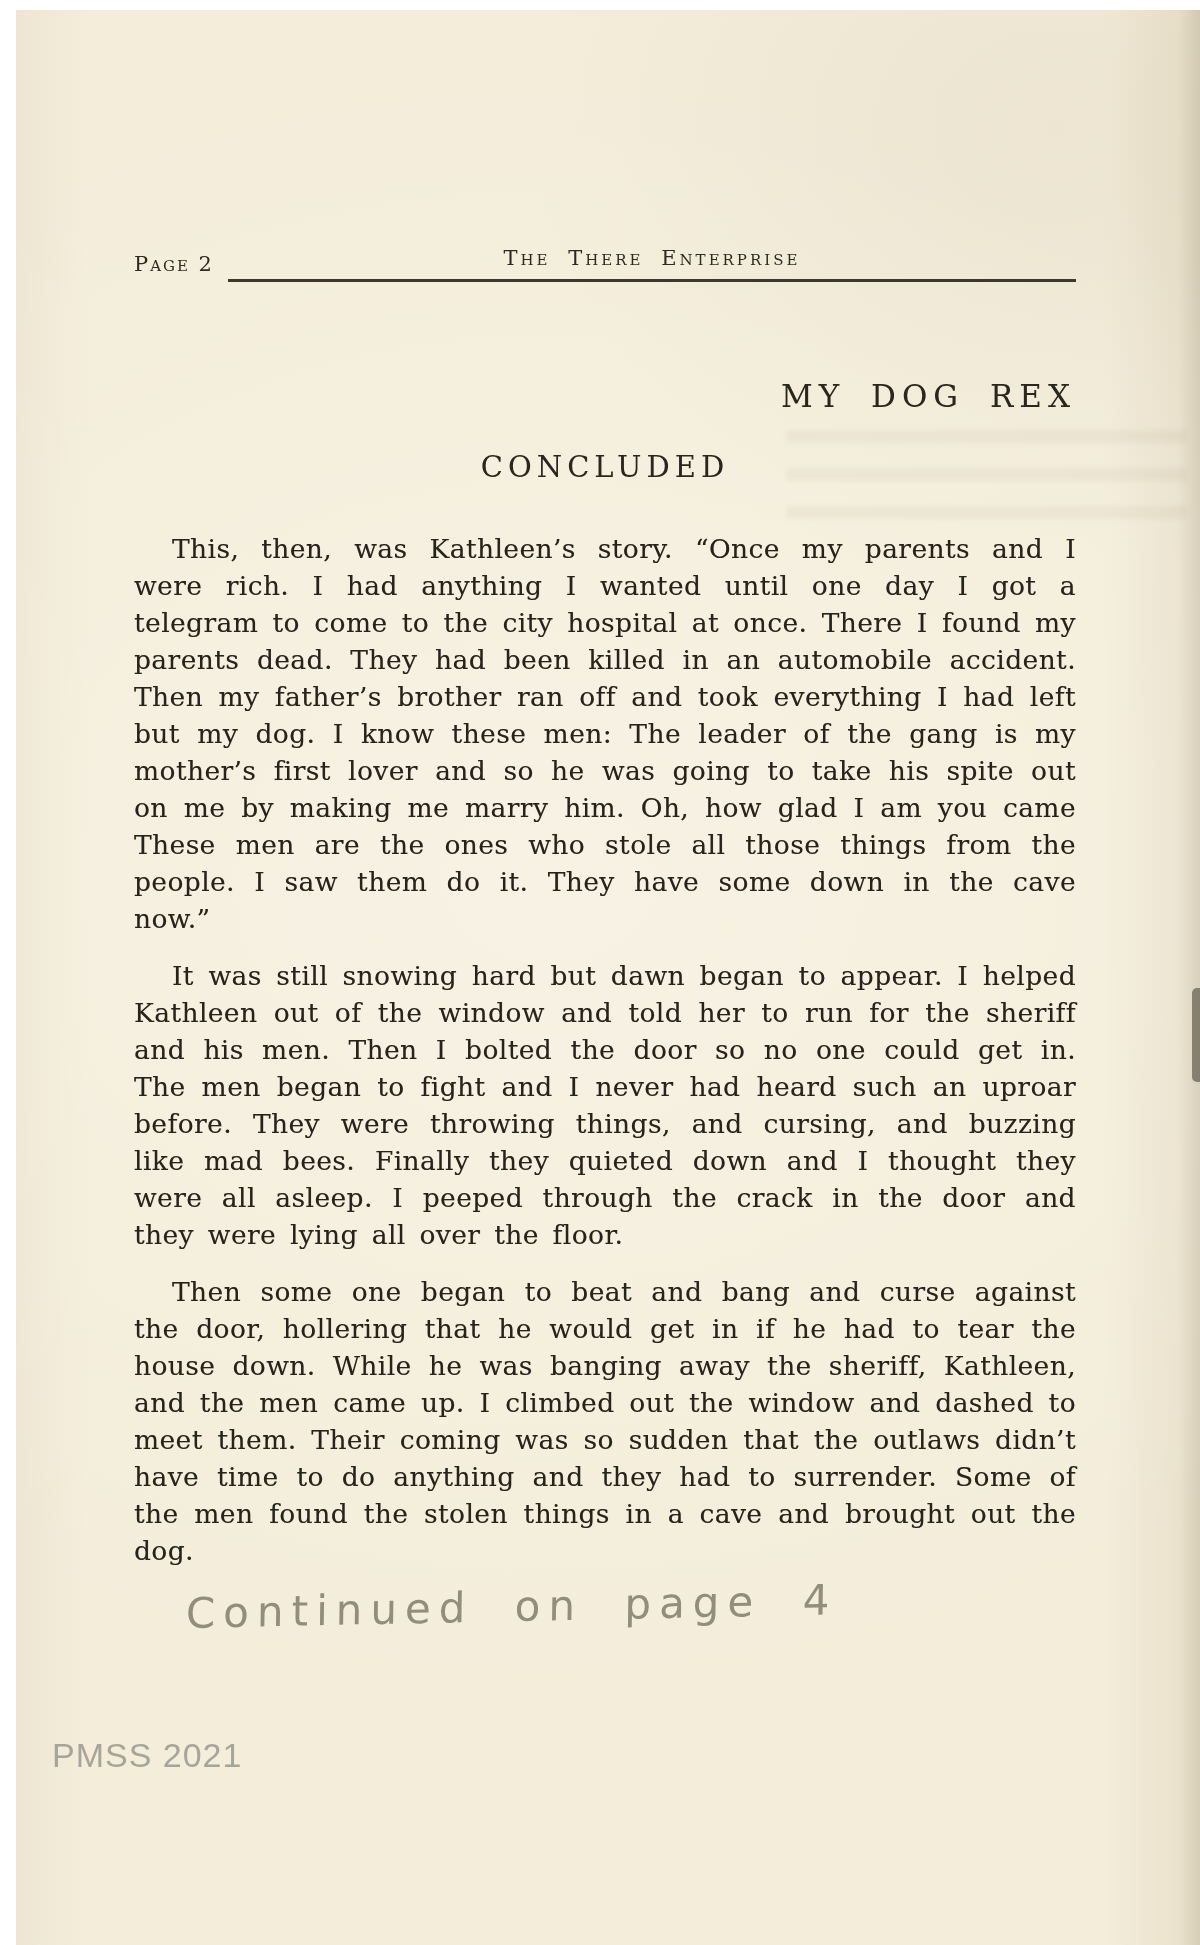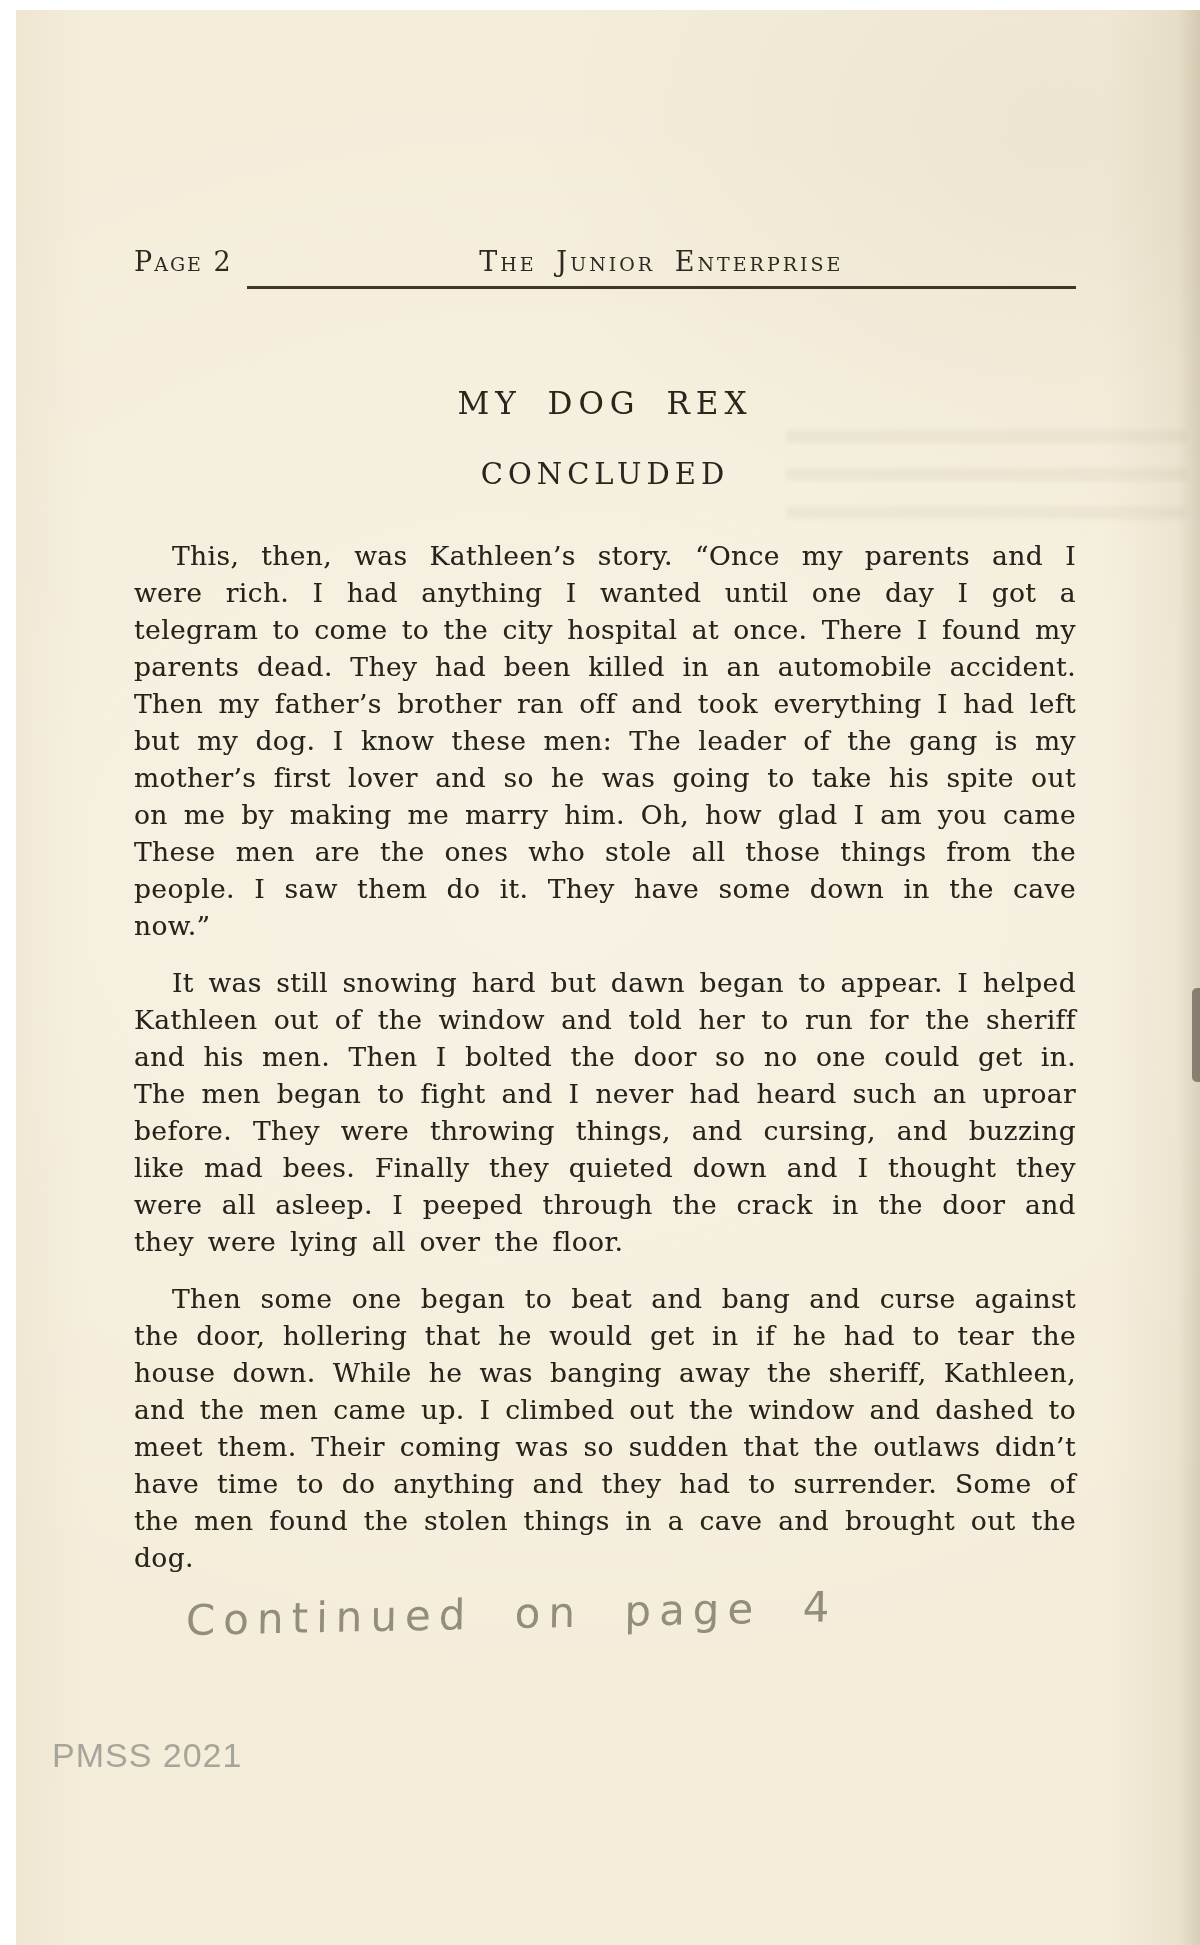--- a/index.html
+++ b/index.html
@@ -52,22 +52,22 @@
   }
   .content {
     position: absolute;
     left: 118px;
     top: 236px;
     width: 942px;
     color: #26231c;
   }
   .header {
     display: flex;
-    align-items: flex-start;
-    font-size: 27px;
+    align-items: center;
+    font-size: 21px;
     color: #2e2a21;
   }
   .page-label {
     font-variant: small-caps;
     letter-spacing: 2px;
     padding-right: 14px;
     white-space: nowrap;
   }
   .header-rule {
     flex: 1;
@@ -75,21 +75,21 @@
     border-bottom: 3px solid #3e382c;
     padding-bottom: 9px;
   }
   .paper-title {
     font-variant: small-caps;
     letter-spacing: 3px;
     word-spacing: 8px;
   }
   .article-title {
     margin: 96px 0 0 0;
-    text-align: center;
+    text-align: right;
     font-size: 31px;
     font-weight: normal;
     letter-spacing: 6px;
     word-spacing: 10px;
     color: #2a261e;
   }
   .article-subtitle {
     margin: 36px 0 0 0;
     text-align: center;
     font-size: 29px;
@@ -146,21 +146,21 @@
 <div class="scan">
   <div class="paper">
 
     <div class="bleed"></div>
 
     <div class="content">
 
       <div class="header">
         <span class="page-label">Page 2</span>
         <span class="header-rule">
-          <span class="paper-title">The Junior Enterprise</span>
+          <span class="paper-title">The There Enterprise</span>
         </span>
       </div>
 
       <h1 class="article-title">MY DOG REX</h1>
 
       <h2 class="article-subtitle">CONCLUDED</h2>
 
       <div class="body-copy">
         <p>This, then, was Kathleen’s story. “Once my parents and I were rich. I had anything I wanted until one day I got a telegram to come to the city hospital at once. There I found my parents dead. They had been killed in an automobile accident. Then my father’s brother ran off and took everything I had left but my dog. I know these men: The leader of the gang is my mother’s first lover and so he was going to take his spite out on me by making me marry him. Oh, how glad I am you came These men are the ones who stole all those things from the people. I saw them do it. They have some down in the cave now.”</p>
         <p>It was still snowing hard but dawn began to appear. I helped Kathleen out of the window and told her to run for the sheriff and his men. Then I bolted the door so no one could get in. The men began to fight and I never had heard such an uproar before. They were throwing things, and cursing, and buzzing like mad bees. Finally they quieted down and I thought they were all asleep. I peeped through the crack in the door and they were lying all over the floor.</p>

